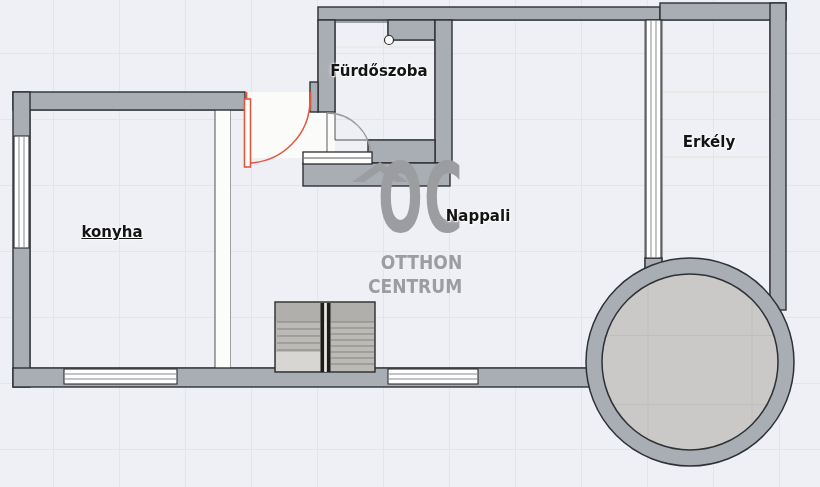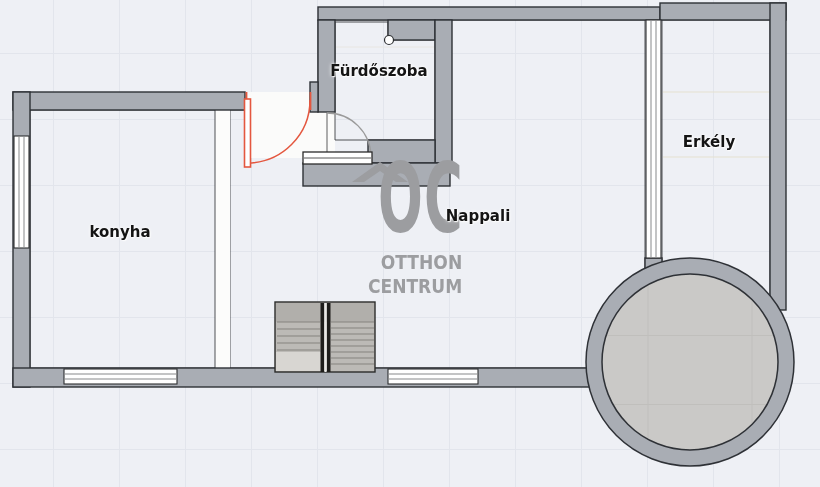--- a/index.html
+++ b/index.html
@@ -158,17 +158,17 @@
   <div class="watermark">
     <svg class="wm-roof" width="56" height="22" viewBox="0 0 56 22">
       <polygon points="0,22 28,2 56,22 44,22 28,11 12,22"></polygon>
     </svg>
     <div class="wm-mono">OC</div>
     <div class="wm-line first">OTTHON</div>
     <div class="wm-line">CENTRUM</div>
   </div>
 
   <div class="room-label" style="left:379px;top:71px;">Fürdőszoba</div>
-  <div class="room-label" style="left:120px;top:232px;">konyha</div>
+  <div class="room-label" style="left:112px;top:232px;text-decoration:underline;">konyha</div>
   <div class="room-label" style="left:478px;top:216px;">Nappali</div>
   <div class="room-label" style="left:709px;top:142px;">Erkély</div>
 
 </div>
 
 </body></html>

